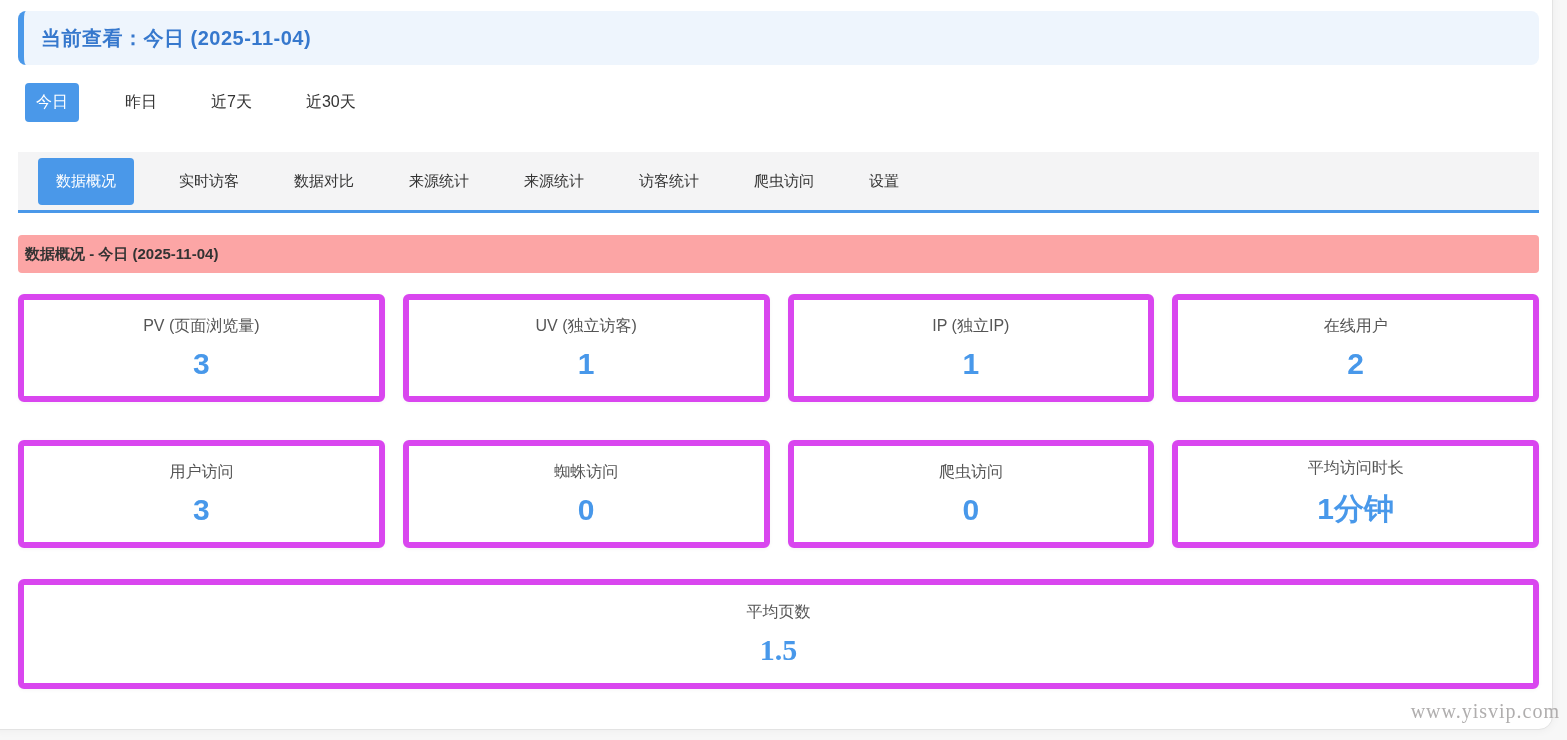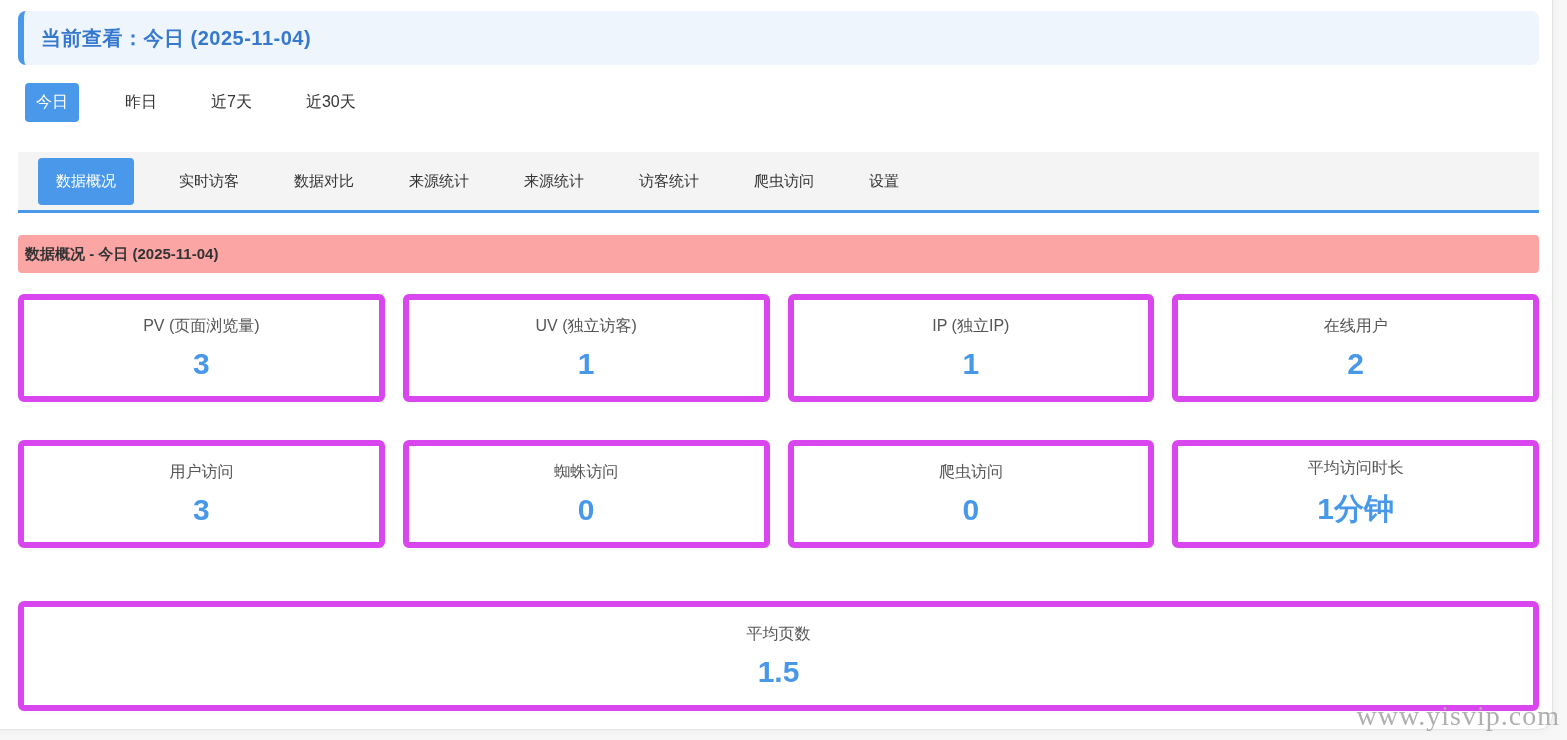--- a/index.html
+++ b/index.html
@@ -92,29 +92,29 @@
     border:6px solid #d946ef;
     border-radius:6px;
     box-shadow:0 1px 4px rgba(0,0,0,.04);
     display:flex; flex-direction:column;
     align-items:center; justify-content:center;
     gap:10px;
   }
   .stat-card .label { font-size:16px; color:#555; }
   .stat-card .value { font-size:30px; font-weight:bold; color:#4898ea; }
 
-  .wide-row { margin-top:53px; }
+  .wide-row { margin-top:31px;font-family:Liberation Serif, serif; }
   .wide-row .stat-card { height:110px; }
 
   
   .watermark {
     position:absolute;
     right:7px; top:700px;
     font-family:"Liberation Serif","DejaVu Serif",serif;
-    font-size:28px;
+    font-size:20px;
     color:#b0aeae;
     letter-spacing:1px;
     z-index:5;
   }
 </style>
 </head>
 <body>
 
 <div class="panel">
   <div class="inner">

